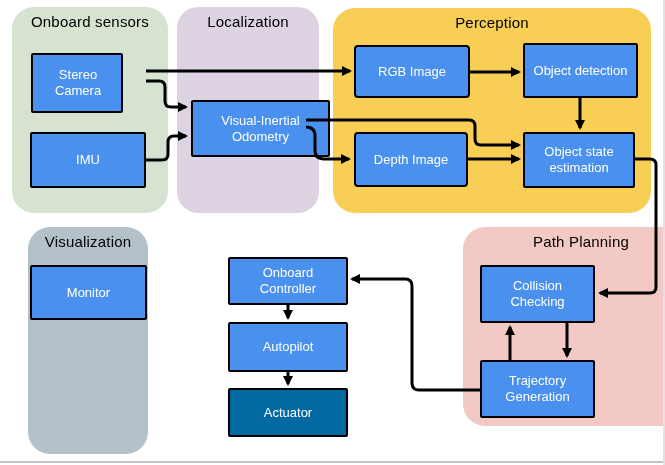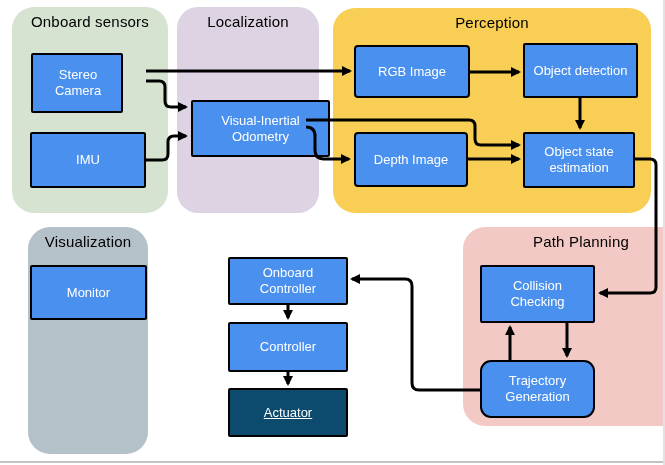--- a/index.html
+++ b/index.html
@@ -129,32 +129,32 @@
 
   <div class="node" style="left: 30px; top: 265px; width: 117px; height: 55px; background-color: rgb(74, 144, 238);">
     <span>Monitor</span>
   </div>
 
   <div class="node" style="left: 228px; top: 257px; width: 120px; height: 48px; background-color: rgb(74, 144, 238);">
     <span>Onboard Controller</span>
   </div>
 
   <div class="node" style="left: 228px; top: 322px; width: 120px; height: 50px; background-color: rgb(74, 144, 238);">
-    <span>Controller</span>
+    <span>Autopilot</span>
   </div>
 
-  <div class="node" style="left: 228px; top: 388px; width: 120px; height: 49px; background-color: #0c4a6e; text-decoration: underline;">
+  <div class="node" style="left: 228px; top: 388px; width: 120px; height: 49px; background-color: #0369a1;">
     <span>Actuator</span>
   </div>
 
   <div class="node" style="left: 480px; top: 265px; width: 115px; height: 58px; background-color: rgb(74, 144, 238);">
     <span>Collision Checking</span>
   </div>
 
-  <div class="node" style="left: 480px; top: 360px; width: 115px; height: 58px; background-color: rgb(74, 144, 238); border-radius: 11px;">
+  <div class="node" style="left: 480px; top: 360px; width: 115px; height: 58px; background-color: rgb(74, 144, 238);">
     <span>Trajectory Generation</span>
   </div>
 
   <svg class="edges" viewBox="0 0 665 465" xmlns="http://www.w3.org/2000/svg">
     <defs>
       <marker id="arr" viewBox="0 0 10 10" refX="8" refY="5" markerWidth="11" markerHeight="10" orient="auto-start-reverse" markerUnits="userSpaceOnUse">
         <path d="M0,0 L10,5 L0,10 z" fill="#000000"></path>
       </marker>
     </defs>
 

